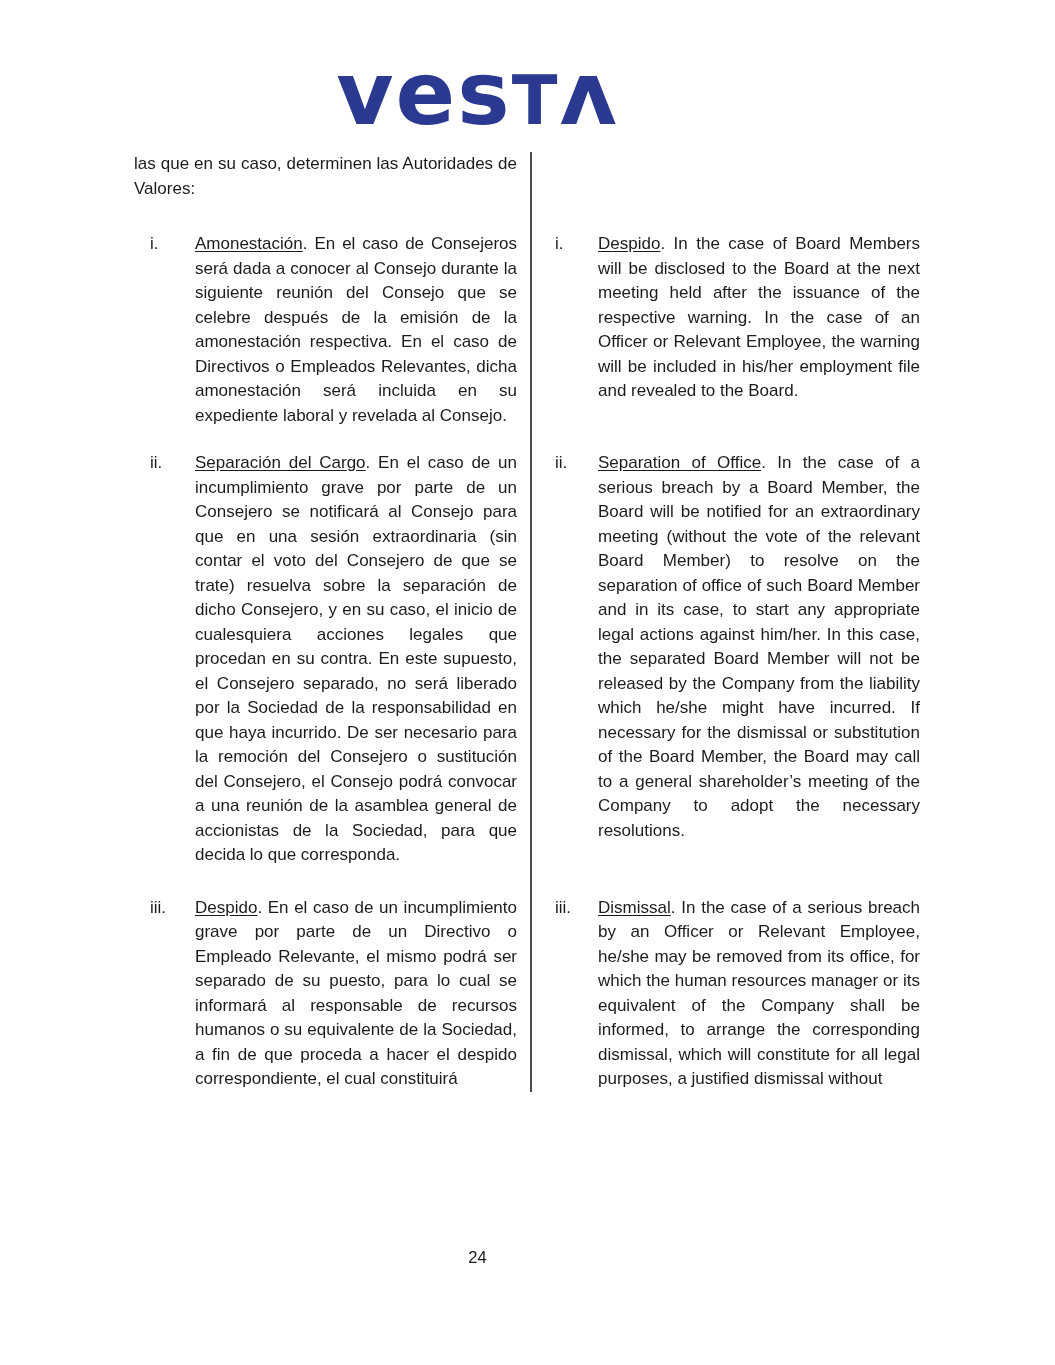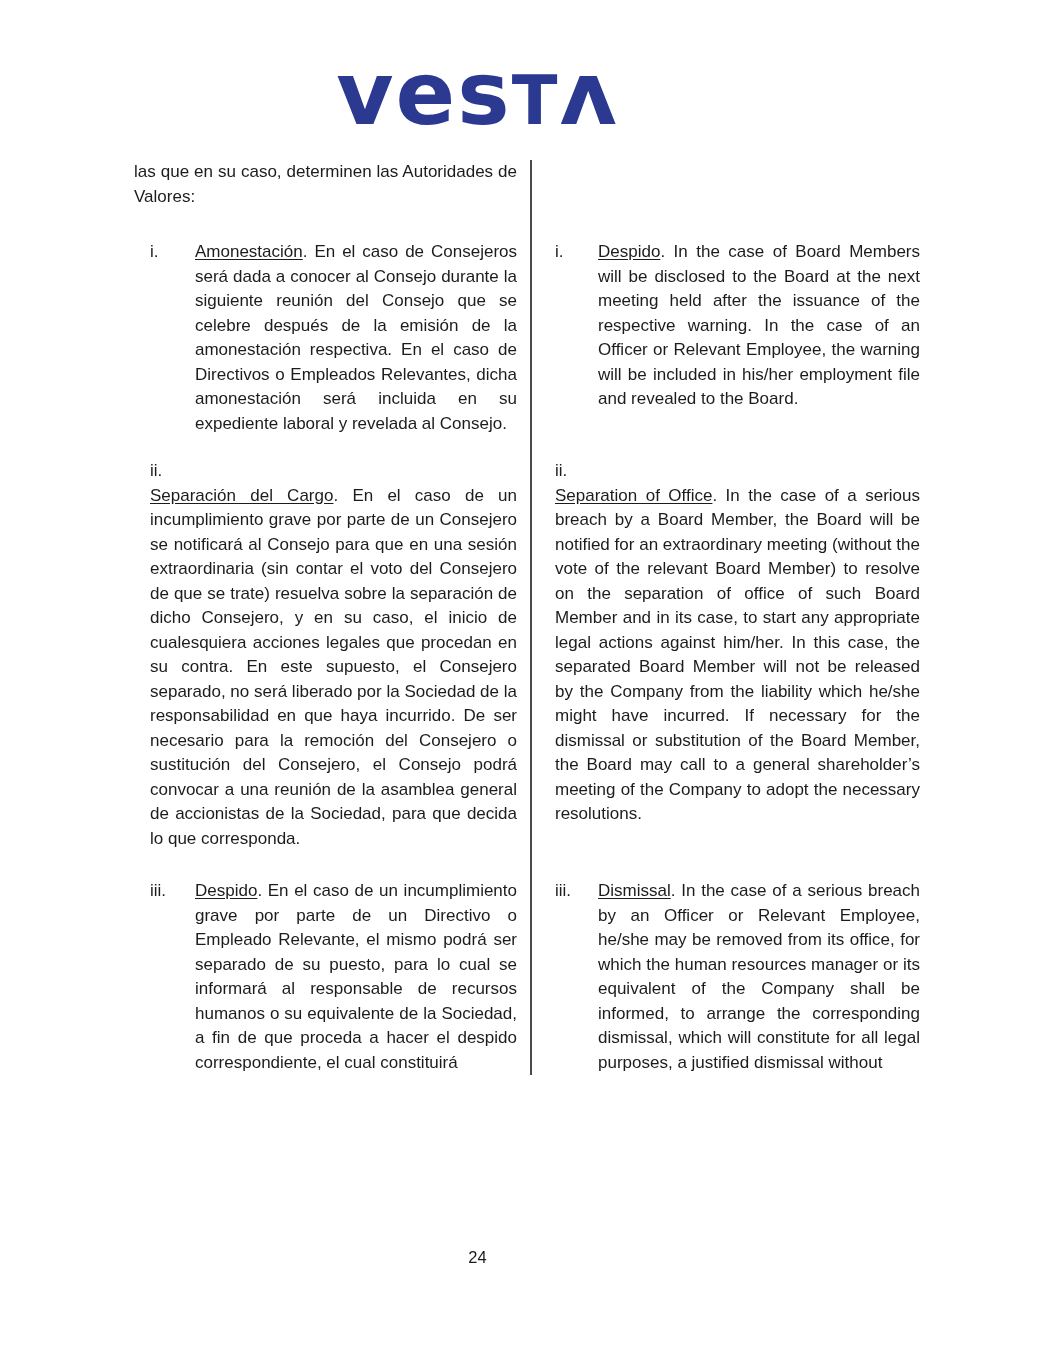--- a/index.html
+++ b/index.html
@@ -22,21 +22,21 @@
     font-family: "DejaVu Sans", sans-serif;
     font-weight: bold;
     letter-spacing: 2px;
     user-select: none;
   }
   .logo span { font-size: 88px; }
   .logo span.cap { font-size: 67px; }
   .content {
     position: absolute;
     left: 134px;
-    top: 160px;
+    top: 152px;
     width: 786px;
     display: grid;
     grid-template-columns: 396px 390px;
     font-size: 17px;
     line-height: 24.5px;
   }
   .divider {
     position: absolute;
     left: 396px;
     top: 0;
@@ -49,21 +49,21 @@
   .intro-para { text-align: justify; }
   .item { display: flex; align-items: flex-start; }
   .cell.left.item  { padding-left: 16px; }
   .cell.right.item { padding-left: 25px; }
   .marker { flex: 0 0 auto; }
   .cell.left  .marker { width: 45px; }
   .cell.right .marker { width: 43px; }
   .itext { flex: 1 1 auto; text-align: justify; }
   .term { text-decoration: underline; text-underline-offset: 2px; margin-top: 20px; }
   .row-i   { margin-top: 31px; }
-  .row-ii  { margin-top: 23px; flex-direction: column; }
+  .row-ii  { margin-top: 23px; }
   .row-iii { margin-top: 28px; justify-content: space-between; }
   .page-number {
     position: absolute;
     top: 1248px;
     left: 0;
     right: 0;
     text-align: center;
     font-size: 16.5px;
   }
 </style>

